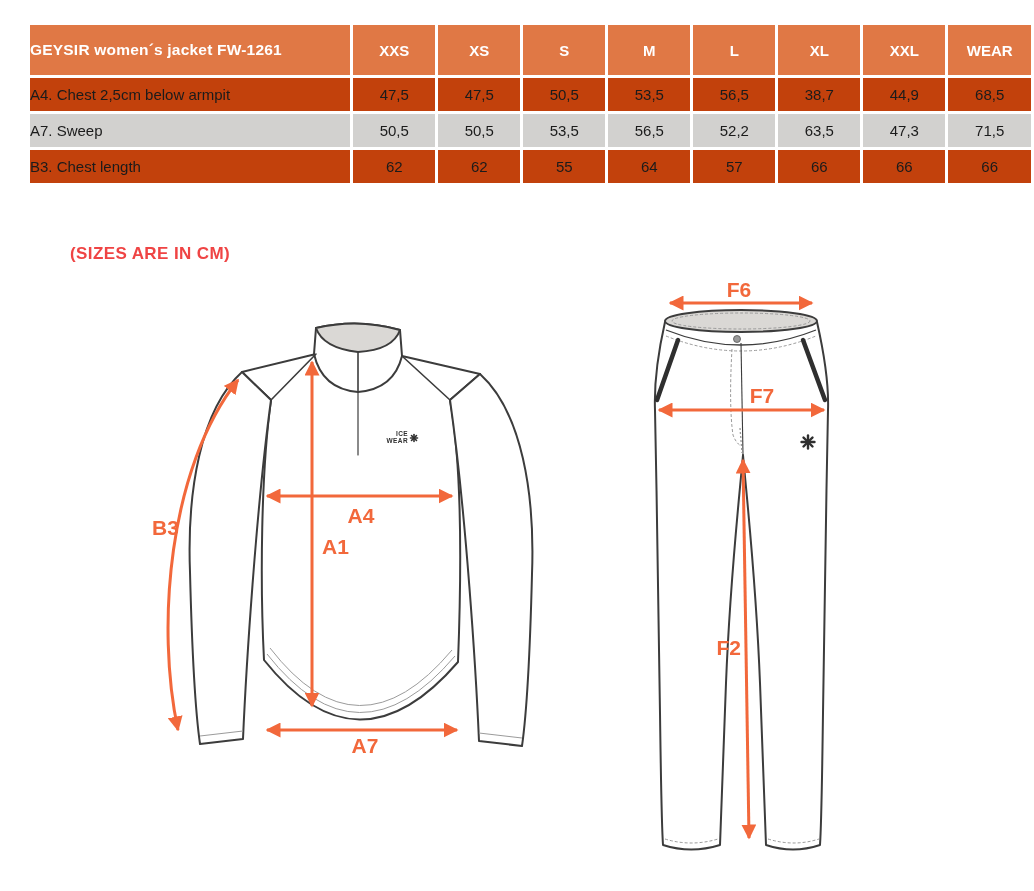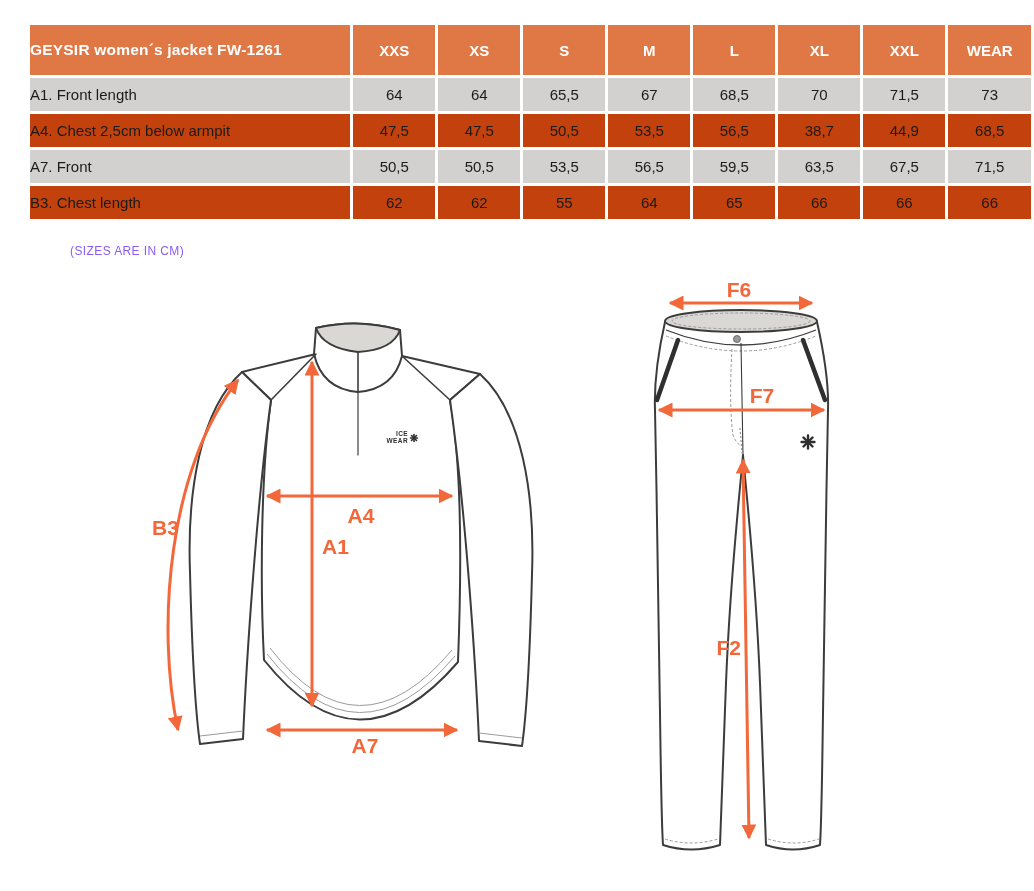--- a/index.html
+++ b/index.html
@@ -25,21 +25,21 @@
   }
   td {
     height:33px; text-align:center; font-size:15px; color:#1B1B1B;
   }
   td.rlabel { text-align:left; padding-left:38px; }
   tr.dark  td { background:#D2D1CF; }
   tr.light td { background:#c2410c; }
   
   .units-note {
     position:absolute; left:70px; top:244px;
-    color:#8b5cf6; font-size:12px; font-weight:normal; letter-spacing:0.4px;
+    color:#ef4444; font-size:17px; font-weight:bold; letter-spacing:0.4px;
   }
   
   svg.jacket { position:absolute; left:130px; top:292px; width:440px; height:575px; }
   svg.pants  { position:absolute; left:650px; top:283px; width:384px; height:592px; }
   svg text.mlabel {
     font-family:"Liberation Sans", sans-serif; font-size:21px; font-weight:bold;
     fill:#F2683B;
   }
   svg text.logo-text {
     font-family:"Liberation Sans", sans-serif; font-size:6.5px; font-weight:bold;
@@ -57,60 +57,49 @@
       <th class="title">GEYSIR women´s jacket FW-1261</th>
       <th class="size">XXS</th>
       <th class="size">XS</th>
       <th class="size">S</th>
       <th class="size">M</th>
       <th class="size">L</th>
       <th class="size">XL</th>
       <th class="size">XXL</th>
       <th class="size">WEAR</th>
     </tr>
-    <tr class="dark">
-      <td class="rlabel">A1. Front length</td>
-      <td>64</td>
-      <td>64</td>
-      <td>65,5</td>
-      <td>67</td>
-      <td>68,5</td>
-      <td>70</td>
-      <td>71,5</td>
-      <td>73</td>
-    </tr>
     <tr class="light">
       <td class="rlabel">A4. Chest 2,5cm below armpit</td>
       <td>47,5</td>
       <td>47,5</td>
       <td>50,5</td>
       <td>53,5</td>
       <td>56,5</td>
       <td>38,7</td>
       <td>44,9</td>
       <td>68,5</td>
     </tr>
     <tr class="dark">
-      <td class="rlabel">A7. Front</td>
+      <td class="rlabel">A7. Sweep</td>
       <td>50,5</td>
       <td>50,5</td>
       <td>53,5</td>
       <td>56,5</td>
-      <td>59,5</td>
+      <td>52,2</td>
       <td>63,5</td>
-      <td>67,5</td>
+      <td>47,3</td>
       <td>71,5</td>
     </tr>
     <tr class="light">
       <td class="rlabel">B3. Chest length</td>
       <td>62</td>
       <td>62</td>
       <td>55</td>
       <td>64</td>
-      <td>65</td>
+      <td>57</td>
       <td>66</td>
       <td>66</td>
       <td>66</td>
     </tr>
   </tbody>
     </table>
 
   <div class="units-note">(SIZES ARE IN CM)</div>
 
   <svg class="jacket" viewBox="0 0 440 575">

